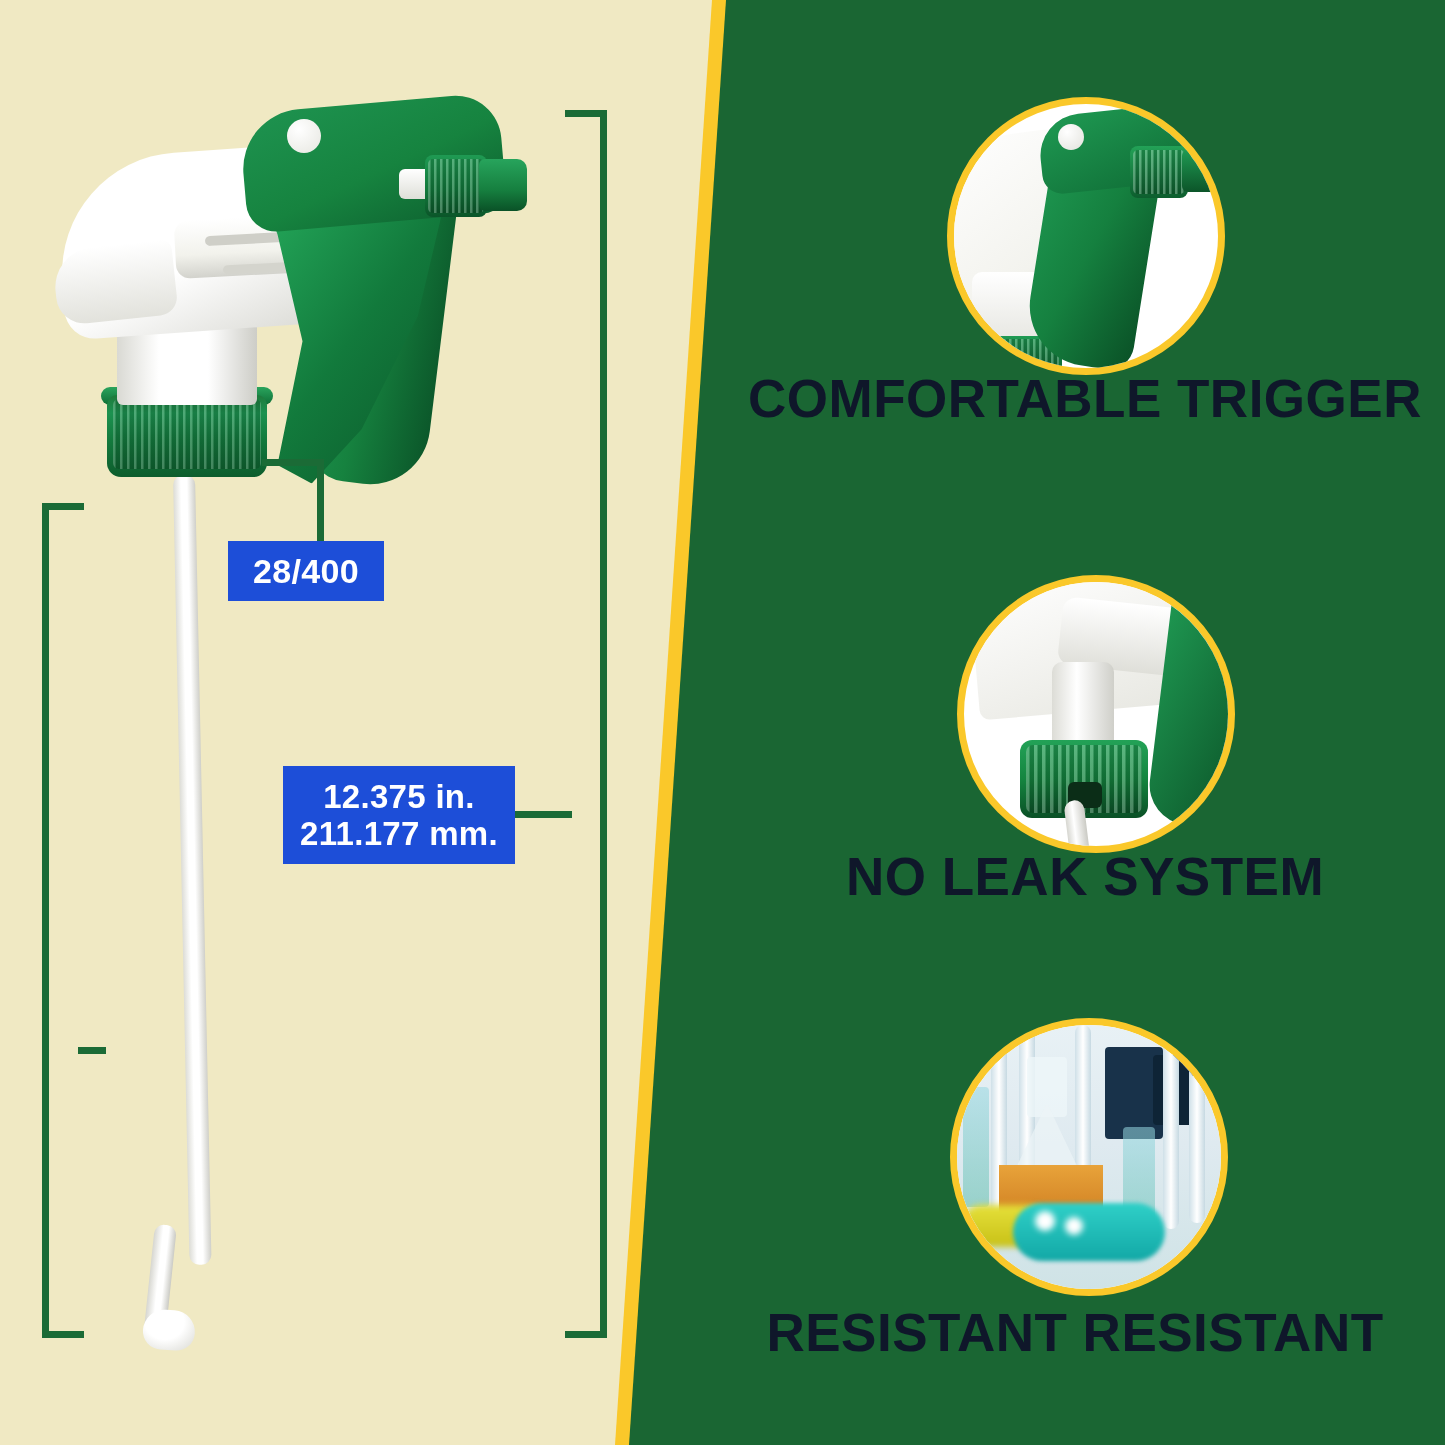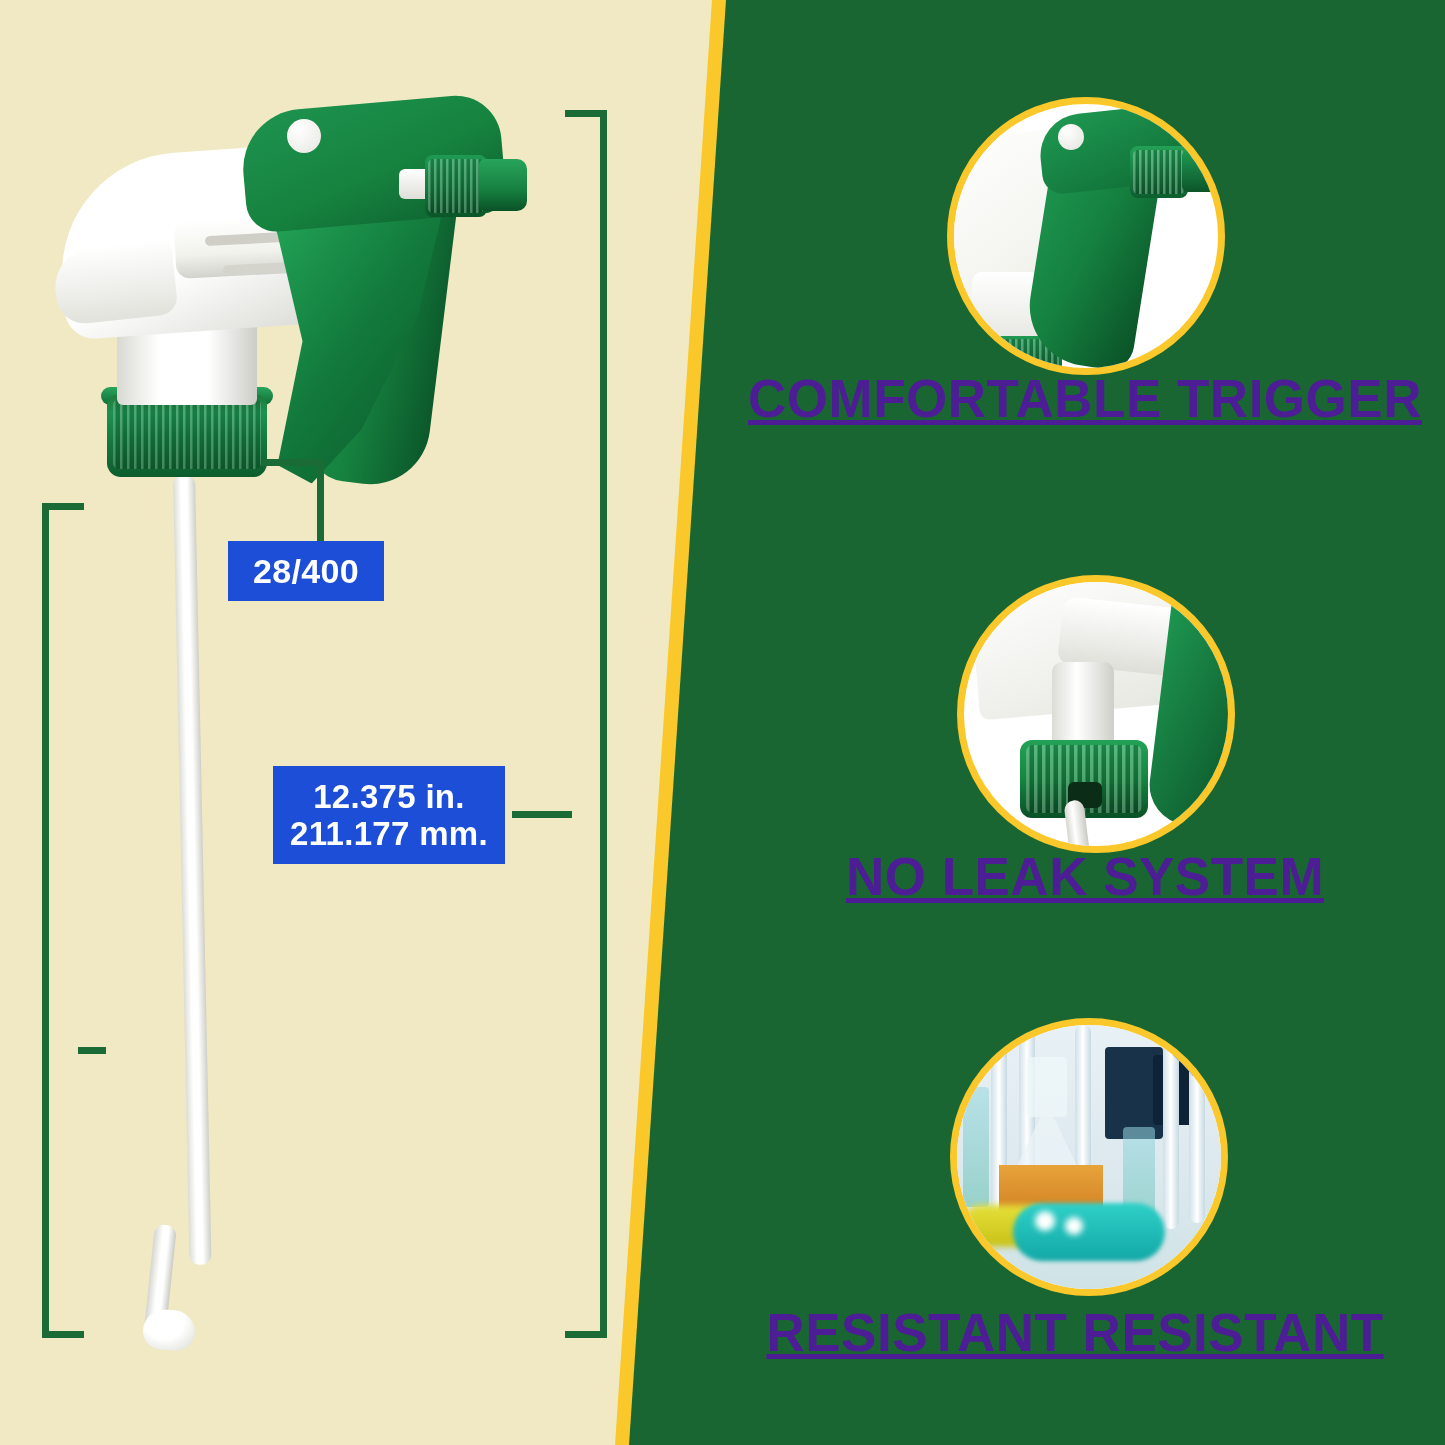--- a/index.html
+++ b/index.html
@@ -279,21 +279,21 @@
     justify-content: center;
     line-height: 1.12;
     text-align: center;
   }
   #chip-neck {
     left: 228px; top: 541px;
     width: 156px; height: 60px;
     font-size: 34px;
   }
   #chip-total {
-    left: 273px; top: 766px;
+    left: 283px; top: 766px;
     width: 232px; height: 98px;
     font-size: 33px;
     padding-top: 2px;
   }
   #chip-tube {
     left: 98px; top: 1002px;
     width: 238px; height: 98px;
     font-size: 33px;
     padding-top: 2px;
   }
@@ -302,27 +302,26 @@
   .feature { position: absolute; }
   .circle {
     position: absolute;
     border-radius: 50%;
     border: 7px solid #fac82a;
     overflow: hidden;
     background: #ffffff;
   }
   .feature-title {
     position: absolute;
-    color: #4c1d95;
+    color: #0f172a;
     font-weight: bold;
     font-size: 53px;
     letter-spacing: 0.5px;
     white-space: nowrap;
     text-align: center;
-    text-decoration: underline;
   }
 
   
   .c1-white { position:absolute; left:-10px; top:30px; width:150px; height:215px;
     background: linear-gradient(150deg,#ffffff 0%, #f3f3ee 60%, #d4d4ce 100%);
     border-radius: 80px 40px 14px 14px; transform: rotate(-8deg); }
   .c1-collar { position:absolute; left:18px; top:168px; width:92px; height:80px;
     background: linear-gradient(180deg,#ffffff,#e3e3dd); border-radius:10px; }
   .c1-green-cap { position:absolute; left:28px; top:232px; width:80px; height:40px;
     background: linear-gradient(180deg,#1f9a53,#0d5e2e); border-radius:8px; }

